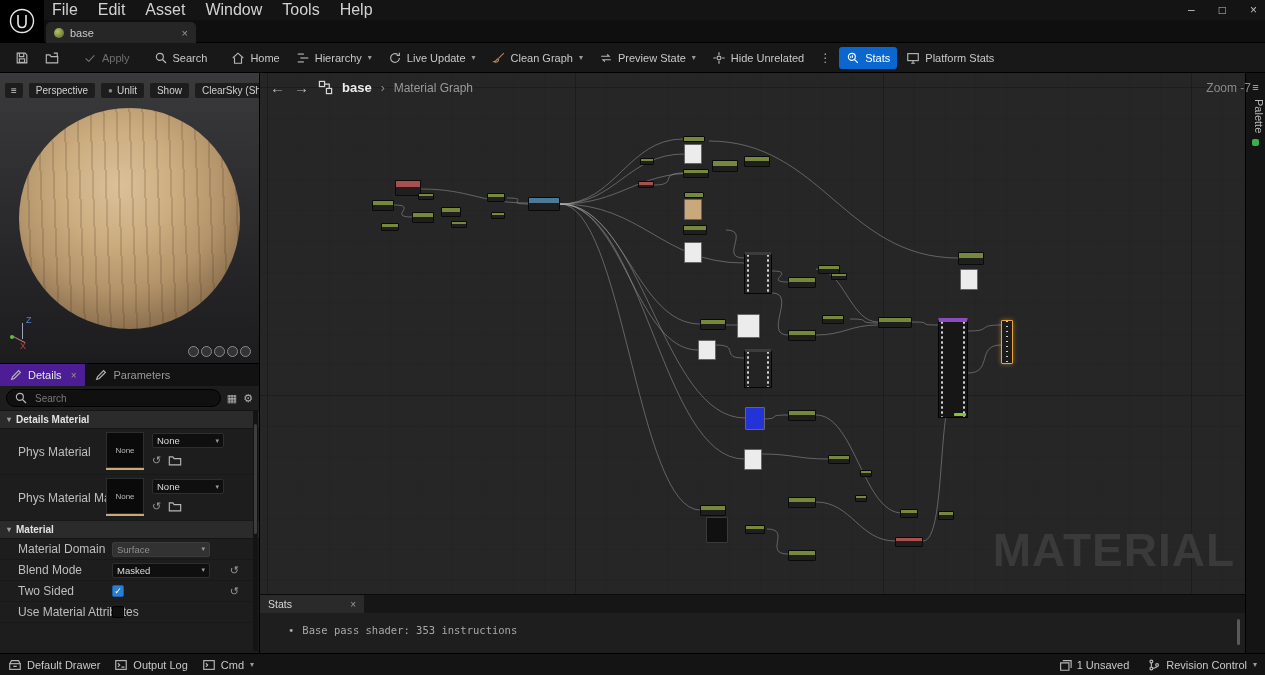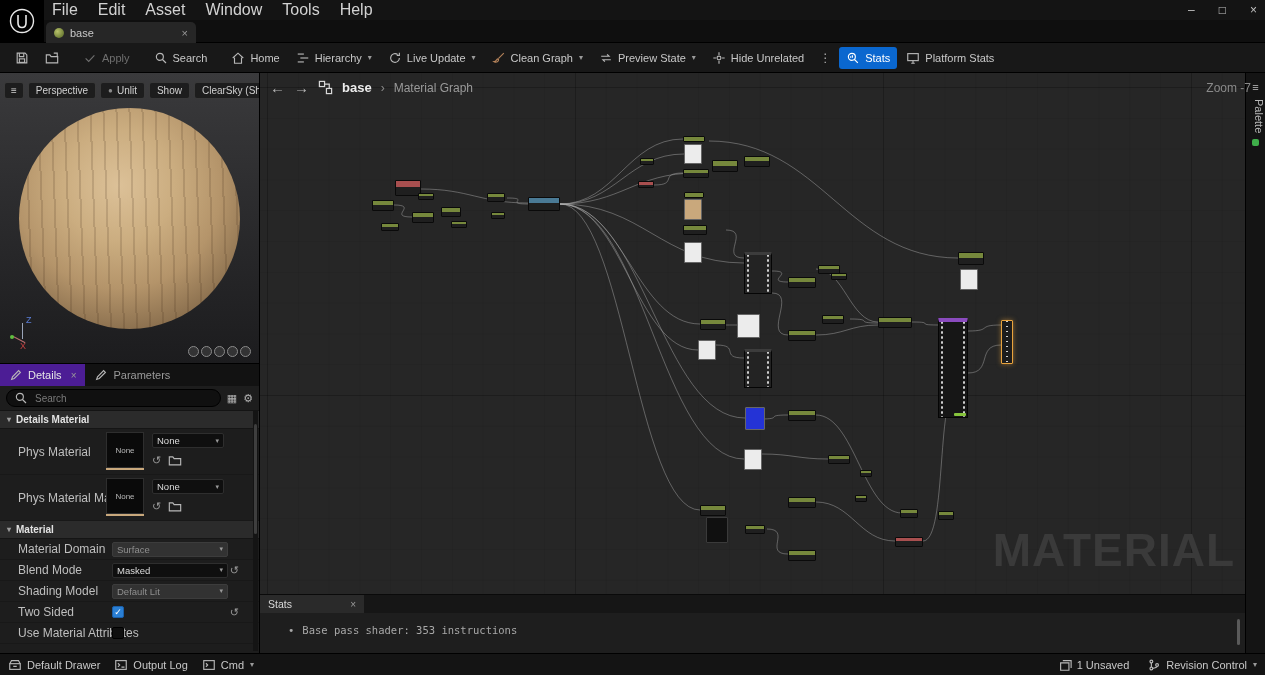--- a/index.html
+++ b/index.html
@@ -78,21 +78,21 @@
   .acontrols{position:absolute;left:152px;top:4px;width:72px}
   .dd{background:#0f0f0f;border:1px solid #2e2e2e;border-radius:2px;height:15px;display:flex;align-items:center;
       justify-content:space-between;padding:0 4px;font-size:9.5px;color:#ddd;box-sizing:border-box}
   .dd.disabled{background:#323232;border-color:#3c3c3c;color:#8f8f8f}
   .dd .arr{font-size:7px;color:#9a9a9a}
   .aicons{display:flex;gap:7px;margin-top:5px;align-items:center}
   .reset-ic{color:#9a9a9a;font-size:11px;line-height:1}
   .prow{position:relative;height:20px;border-bottom:1px solid #181818;display:flex;align-items:center}
   .prow .plabel{position:absolute;left:18px}
   .prow .ctrl{position:absolute;left:112px}
-  .prow .dd{width:116px}
+  .prow .dd{width:98px}
   .prow .reset-ic{position:absolute;right:20px}
   .checkbox{width:12px;height:12px;background:#0f0f0f;border:1px solid #000;border-radius:2px;box-sizing:border-box;
             display:grid;place-items:center;font-size:9px;color:#fff}
   .checkbox.checked{background:#2a7fd4;border-color:#1b5fa8}
   .checkbox.checked::after{content:"✓"}
   .dscroll{position:absolute;right:1px;top:46px;bottom:2px;width:5px;background:#141414}
   .dscroll .thumbbar{position:absolute;left:1px;top:14px;width:3px;height:110px;background:#3e3e3e;border-radius:2px}
 
   
   #graph{position:absolute;left:260px;top:73px;width:1005px;height:580px;background:#262626;overflow:hidden}
@@ -396,27 +396,20 @@
       <span class="arr">▾</span>
     </span>
   </div>
   <div class="prow">
     <span class="plabel">Blend Mode</span>
     <span class="ctrl dd">
       <span>Masked</span>
       <span class="arr">▾</span>
     </span>
     <span class="reset-ic">↺</span>
-  </div>
-  <div class="prow">
-    <span class="plabel">Shading Model</span>
-    <span class="ctrl dd disabled">
-      <span>Default Lit</span>
-      <span class="arr">▾</span>
-    </span>
   </div>
   <div class="prow">
     <span class="plabel">Two Sided</span>
     <span class="ctrl checkbox checked"></span>
     <span class="reset-ic">↺</span>
   </div>
   <div class="prow">
     <span class="plabel">Use Material Attributes</span>
     <span class="ctrl checkbox"></span>
   </div>

